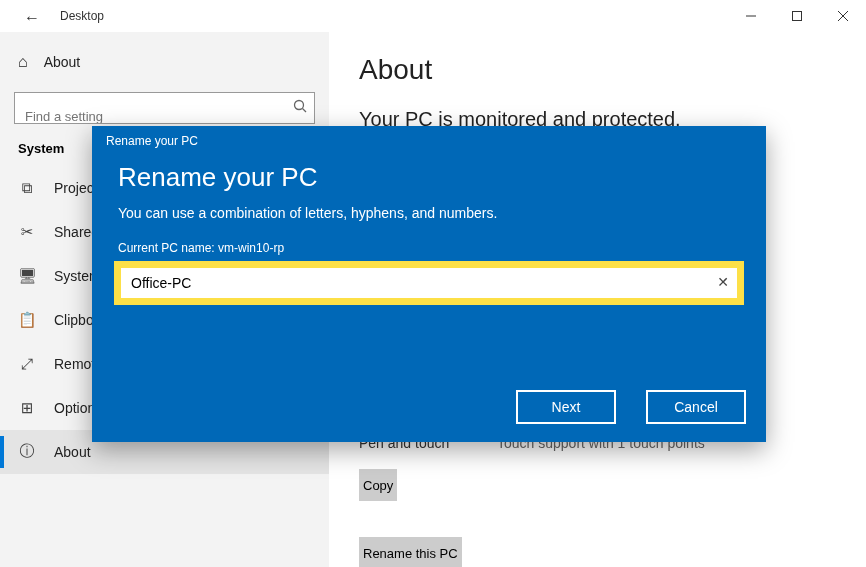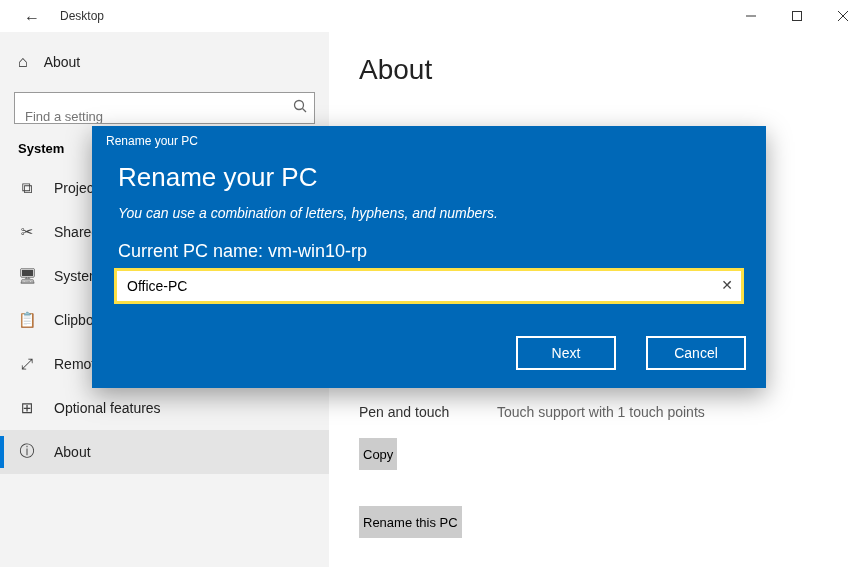--- a/index.html
+++ b/index.html
@@ -26,26 +26,26 @@
 
   .content { flex: 1; padding: 22px 30px 0 30px; font-size: 14px; color: #222; }
   .content h1 { font-weight: 400; font-size: 28px; margin: 0 0 22px 0; }
   .content .sub { font-size: 20px; font-weight: 400; margin: 0 0 8px 0; }
   .row { display: flex; align-items: center; gap: 28px; height: 28px; }
   .rowl { width: 110px; color: #333; }
   .rowv { color: #666; }
   .btn { display: inline-flex; align-items: center; justify-content: center; height: 32px; padding: 0 4px; background: #ccc; border: none; font-size: 13px; margin-top: 12px; }
 
   
-  .dialog { position: absolute; left: 92px; top: 126px; width: 674px; height: 262px; background: #0068b7; color: #fff; box-shadow: 0 8px 24px rgba(0,0,0,.35); }
+  .dialog { position: absolute; left: 92px; top: 126px; width: 674px; height: 316px; background: #0068b7; color: #fff; box-shadow: 0 8px 24px rgba(0,0,0,.35); }
   .dialog .dlgtitle { font-size: 12px; padding: 8px 14px 0 14px; }
   .dialog .dlgh { font-size: 26px; font-weight: 300; padding: 14px 26px 8px 26px; }
-  .dialog .dlgp { font-size: 14px; padding: 4px 26px 20px 26px; font-style: italic; }
-  .dialog .dlgcur { font-size: 18px; padding: 0 26px 6px 26px; }
-  .dialog .inpwrap { margin: 0 22px; position: relative; border: 3px solid #fde047; }
+  .dialog .dlgp { font-size: 14px; padding: 4px 26px 20px 26px; }
+  .dialog .dlgcur { font-size: 12px; padding: 0 26px 6px 26px; }
+  .dialog .inpwrap { margin: 0 22px; position: relative; border: 7px solid #fde047; }
   .dialog .inp { width: 100%; height: 30px; border: none; background: #fff; color: #000; padding: 0 30px 0 10px; font-size: 14px; outline: none; }
   .dialog .clear { position: absolute; right: 8px; top: 6px; color: #444; font-size: 14px; cursor: pointer; }
   .dialog .dlgbtns { position: absolute; right: 20px; bottom: 18px; display: flex; gap: 30px; }
   .dialog .dlgbtn { width: 100px; height: 34px; border: 2px solid #fff; background: transparent; color: #fff; font-size: 14px; display: flex; align-items: center; justify-content: center; }
 </style>
 </head>
 <body>
 
 <div class="titlebar">
   <span class="back">←</span>
@@ -114,20 +114,21 @@
         </div>
         <div class="item sel">
           <span class="iicon">ⓘ</span>
           <span>About</span>
         </div>
       </div>
   </div>
 
   <div class="content">
     <h1>About</h1>
+    <div class="sub">Your PC is monitored and protected.</div>
     <div style="height:290px"></div>
     <div class="row">
       <span class="rowl">Pen and touch</span>
       <span class="rowv">Touch support with 1 touch points</span>
     </div>
     <button class="btn">Copy</button>
     <div></div>
     <button class="btn" style="margin-top:36px">Rename this PC</button>
   </div>
 </div>

